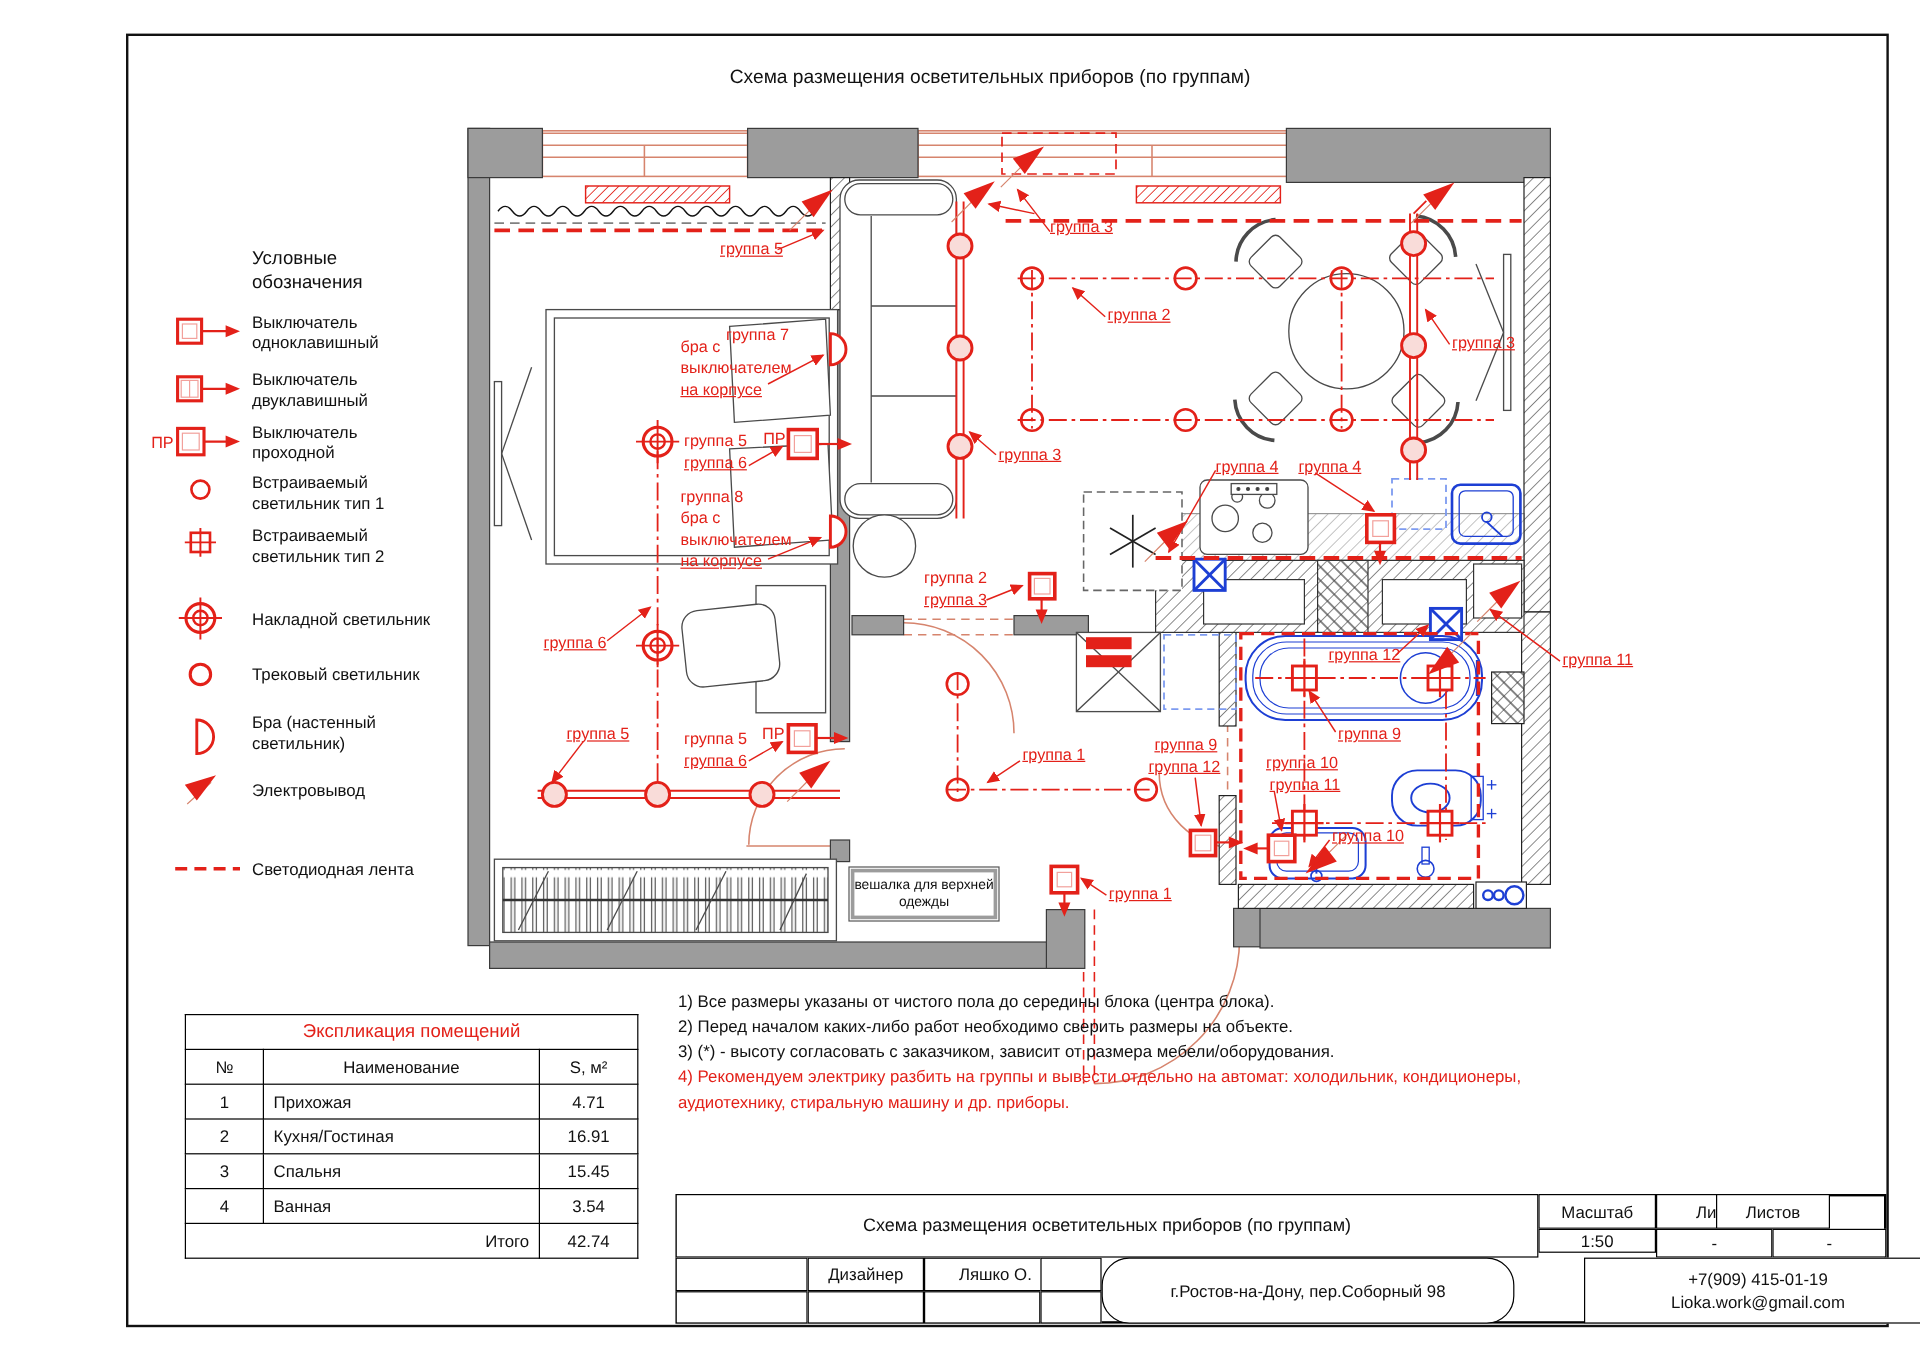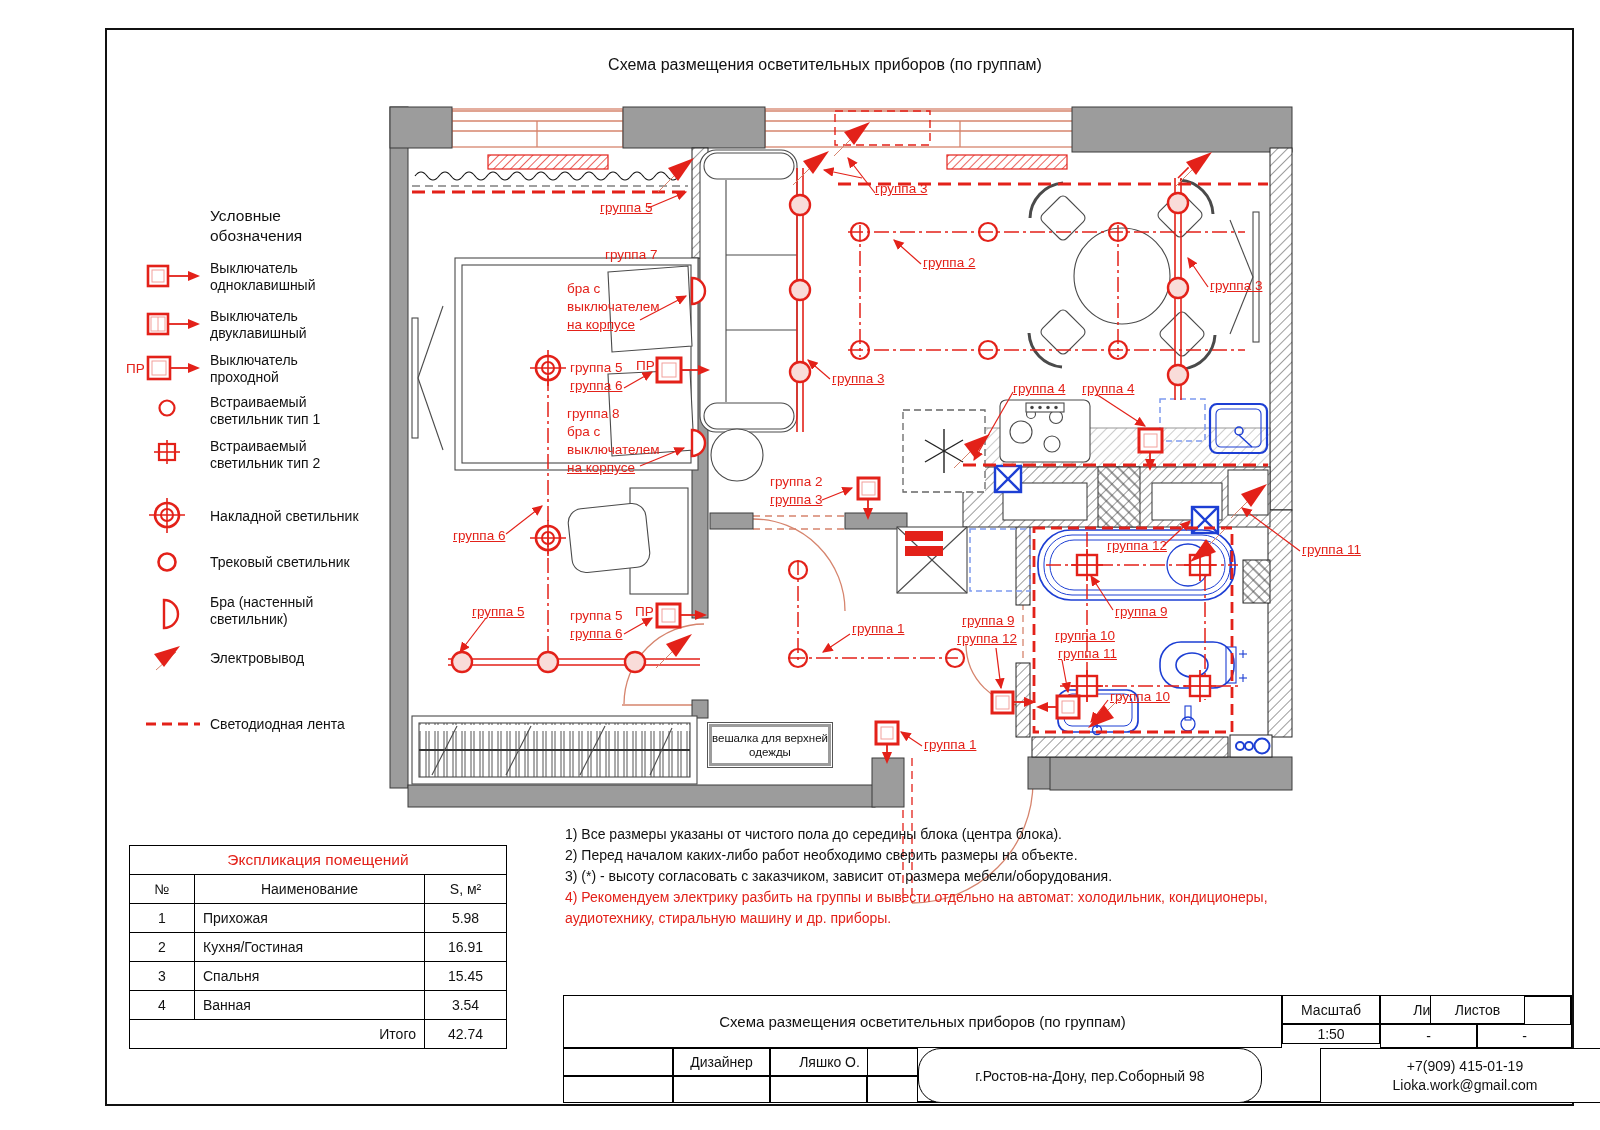--- a/index.html
+++ b/index.html
@@ -11,21 +11,21 @@
   .legend-heading{position:absolute;left:70px;top:6px;font-size:15.5px;line-height:20px;}
   .lg-row{position:absolute;left:0;width:280px;}
   .lg-icon{position:absolute;left:2px;top:0;width:62px;height:34px;}
   .lg-label{position:absolute;left:70px;top:0;font-size:14px;line-height:17px;}
   
   .plan-label{position:absolute;color:#e32119;font-size:13.5px;line-height:16px;white-space:nowrap;}
   .plan-label.u{text-decoration:underline;}
   .hanger-box{position:absolute;left:707px;top:722px;width:124px;height:44px;border:1px solid #555;outline:3px solid #9c9c9c;outline-offset:-5px;
      display:flex;flex-direction:column;justify-content:center;text-align:center;font-size:11.5px;line-height:14px;color:#111;background:#fff;}
   
-  .room-table{position:absolute;left:129px;top:845px;border-collapse:collapse;table-layout:fixed;background:#fff;}
+  .room-table{position:absolute;left:154px;top:845px;border-collapse:collapse;table-layout:fixed;background:#fff;}
   .room-table td,.room-table th{border:1.4px solid #000;font-weight:normal;font-size:14px;padding:0 8px;height:28px;text-align:center;}
   .room-table .tbl-title{color:#e32119;font-size:15.5px;}
   .room-table td.name{text-align:left;}
   .room-table td.total-lbl{text-align:right;border-left:1.4px solid #000;}
   
   .notes{position:absolute;left:565px;top:824px;font-size:14px;line-height:21px;width:740px;}
   .notes .red{color:#e32119;}
   
   .tb{position:absolute;background:#fff;}
   .tb-cell{position:absolute;border:1.4px solid #000;display:flex;align-items:center;justify-content:center;font-size:14px;background:#fff;box-sizing:border-box;}
@@ -413,21 +413,21 @@
     <path d="M996 648 L1001 688" marker-end="url(#mk)"></path>
     <path d="M850 634 L823 652" marker-end="url(#mk)"></path>
     <path d="M1062 660 L1068 692" marker-end="url(#mk)"></path>
     <path d="M1108 700 L1091 722" marker-end="url(#mk)"></path>
     <path d="M922 746 L901 732" marker-end="url(#mk)"></path>
   </g>
 </svg>
 
 <div style="position:absolute;left:0;top:0;">
     <div class="plan-label u" style="left: 600px; top: 200px;">группа 5</div>
-    <div class="plan-label" style="left: 567px; top: 247px; padding-left: 38px;">группа 7</div>
+    <div class="plan-label" style="left: 567px; top: 271px; padding-left: 38px;">группа 7</div>
     <div class="plan-label" style="left: 567px; top: 281px;">бра с</div>
     <div class="plan-label" style="left: 567px; top: 299px;">выключателем</div>
     <div class="plan-label u" style="left: 567px; top: 317px;">на корпусе</div>
     <div class="plan-label" style="left: 570px; top: 360px;">группа 5</div>
     <div class="plan-label u" style="left: 570px; top: 378px;">группа 6</div>
     <div class="plan-label" style="left: 636px; top: 358px;">ПР</div>
     <div class="plan-label" style="left: 567px; top: 406px;">группа 8</div>
     <div class="plan-label" style="left: 567px; top: 424px;">бра с</div>
     <div class="plan-label" style="left: 567px; top: 442px;">выключателем</div>
     <div class="plan-label u" style="left: 567px; top: 460px;">на корпусе</div>
@@ -612,21 +612,21 @@
         <td colspan="3" class="tbl-title">Экспликация помещений</td>
       </tr>
   <tr>
     <th>№</th>
     <th>Наименование</th>
     <th>S, м²</th>
   </tr>
   <tr>
     <td>1</td>
     <td class="name">Прихожая</td>
-    <td>5.98</td>
+    <td>4.71</td>
   </tr>
   <tr>
     <td>2</td>
     <td class="name">Кухня/Гостиная</td>
     <td>16.91</td>
   </tr>
   <tr>
     <td>3</td>
     <td class="name">Спальня</td>
     <td>15.45</td>

